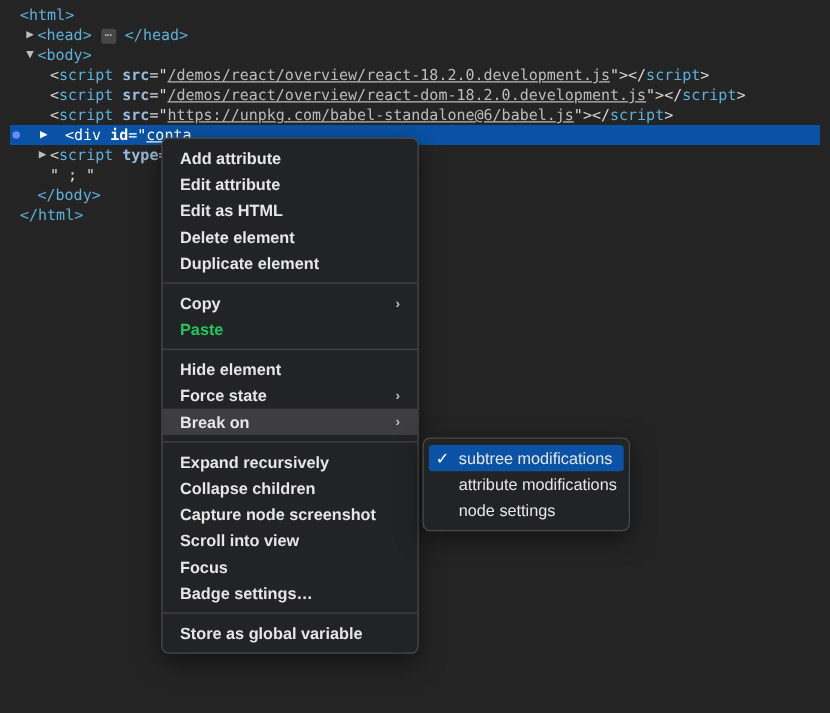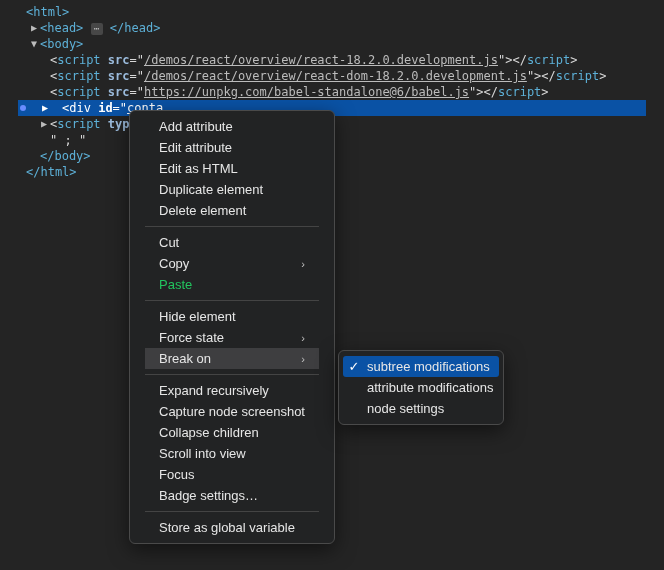--- a/index.html
+++ b/index.html
@@ -6,44 +6,45 @@
 body {
   background:#242424;
   font-family:Menlo,Consolas,monospace;
   font-size:12px;
   color:#bcbcbc;
   width:664px;
   height:570px;
   overflow:hidden;
   position:relative;
 }
-.dom { padding:4px 18px; }
+.dom { padding:4px 8px; }
 .row { white-space:nowrap; height:16px; line-height:16px; position:relative; }
 .row .tw { position:absolute; width:10px; text-align:center; cursor:pointer; font-size:10px; }
 .tag { color:#5db0d7; }
 .attr { color:#9bbbdc;font-weight:bold; }
 .val { color:#f29766;text-decoration:underline; }
 .link { color:#bcbcbc; text-decoration:underline; }
 .txt { color:#d8d8d8; }
 .ellipsis { display:inline-block; padding:0 3px; background:#474747; color:#b8b8b8; border-radius:2px; font-size:10px; line-height:12px; vertical-align:middle; }
 .sel { background:#0a52a5; color:#fff; }
 .sel .tag, .sel .attr, .sel .val, .sel .link, .sel .txt { color:#fff; }
 .bp { position:absolute; left:2px; top:50%; transform:translateY(-50%); width:6px; height:6px; border-radius:50%; background:#698cfe; }
 .menu {
   position:absolute;
   background:#222324;
   border:1px solid #4a4a4a;
   border-radius:6px;
   box-shadow:0 6px 20px rgba(0,0,0,.5);
   font-family:-apple-system,BlinkMacSystemFont,"Segoe UI",sans-serif;
   font-size:13px;
   color:#e6e6e6;
-  padding:5px 15px;
+  padding:5px 0;
   min-width:206px;
   z-index:10;
+  font-weight:bold;
 }
 .mi { padding:3px 14px; display:flex; justify-content:space-between; align-items:center; cursor:default; }
 .mi.disabled { color:#22c55e; }
 .mi.hi { background:#3e3e40; }
 .sep { height:1px; background:#444; margin:5px 0; }
 .chev { font-size:11px; color:#c0c0c0; }
 .submenu {
   position:absolute;
   background:#222324;
   border:1px solid #4a4a4a;
@@ -87,29 +88,26 @@
   <div class="mi">
       <span>Add attribute</span>
     </div>
   <div class="mi">
       <span>Edit attribute</span>
     </div>
   <div class="mi">
       <span>Edit as HTML</span>
     </div>
   <div class="mi">
+      <span>Delete element</span>
+    </div>
+  <div class="mi">
       <span>Duplicate element</span>
     </div>
-  <div class="mi">
-      <span>Delete element</span>
-    </div>
   <div class="sep"></div>
-  <div class="mi">
-      <span>Cut</span>
-    </div>
   <div class="mi">
       <span>Copy</span>
       <span class="chev">›</span>
     </div>
   <div class="mi disabled">
       <span>Paste</span>
     </div>
   <div class="sep"></div>
   <div class="mi">
       <span>Hide element</span>
@@ -120,24 +118,24 @@
     </div>
   <div class="mi hi">
       <span>Break on</span>
       <span class="chev">›</span>
     </div>
   <div class="sep"></div>
   <div class="mi">
       <span>Expand recursively</span>
     </div>
   <div class="mi">
-      <span>Capture node screenshot</span>
+      <span>Collapse children</span>
     </div>
   <div class="mi">
-      <span>Collapse children</span>
+      <span>Capture node screenshot</span>
     </div>
   <div class="mi">
       <span>Scroll into view</span>
     </div>
   <div class="mi">
       <span>Focus</span>
     </div>
   <div class="mi">
       <span>Badge settings…</span>
     </div>

